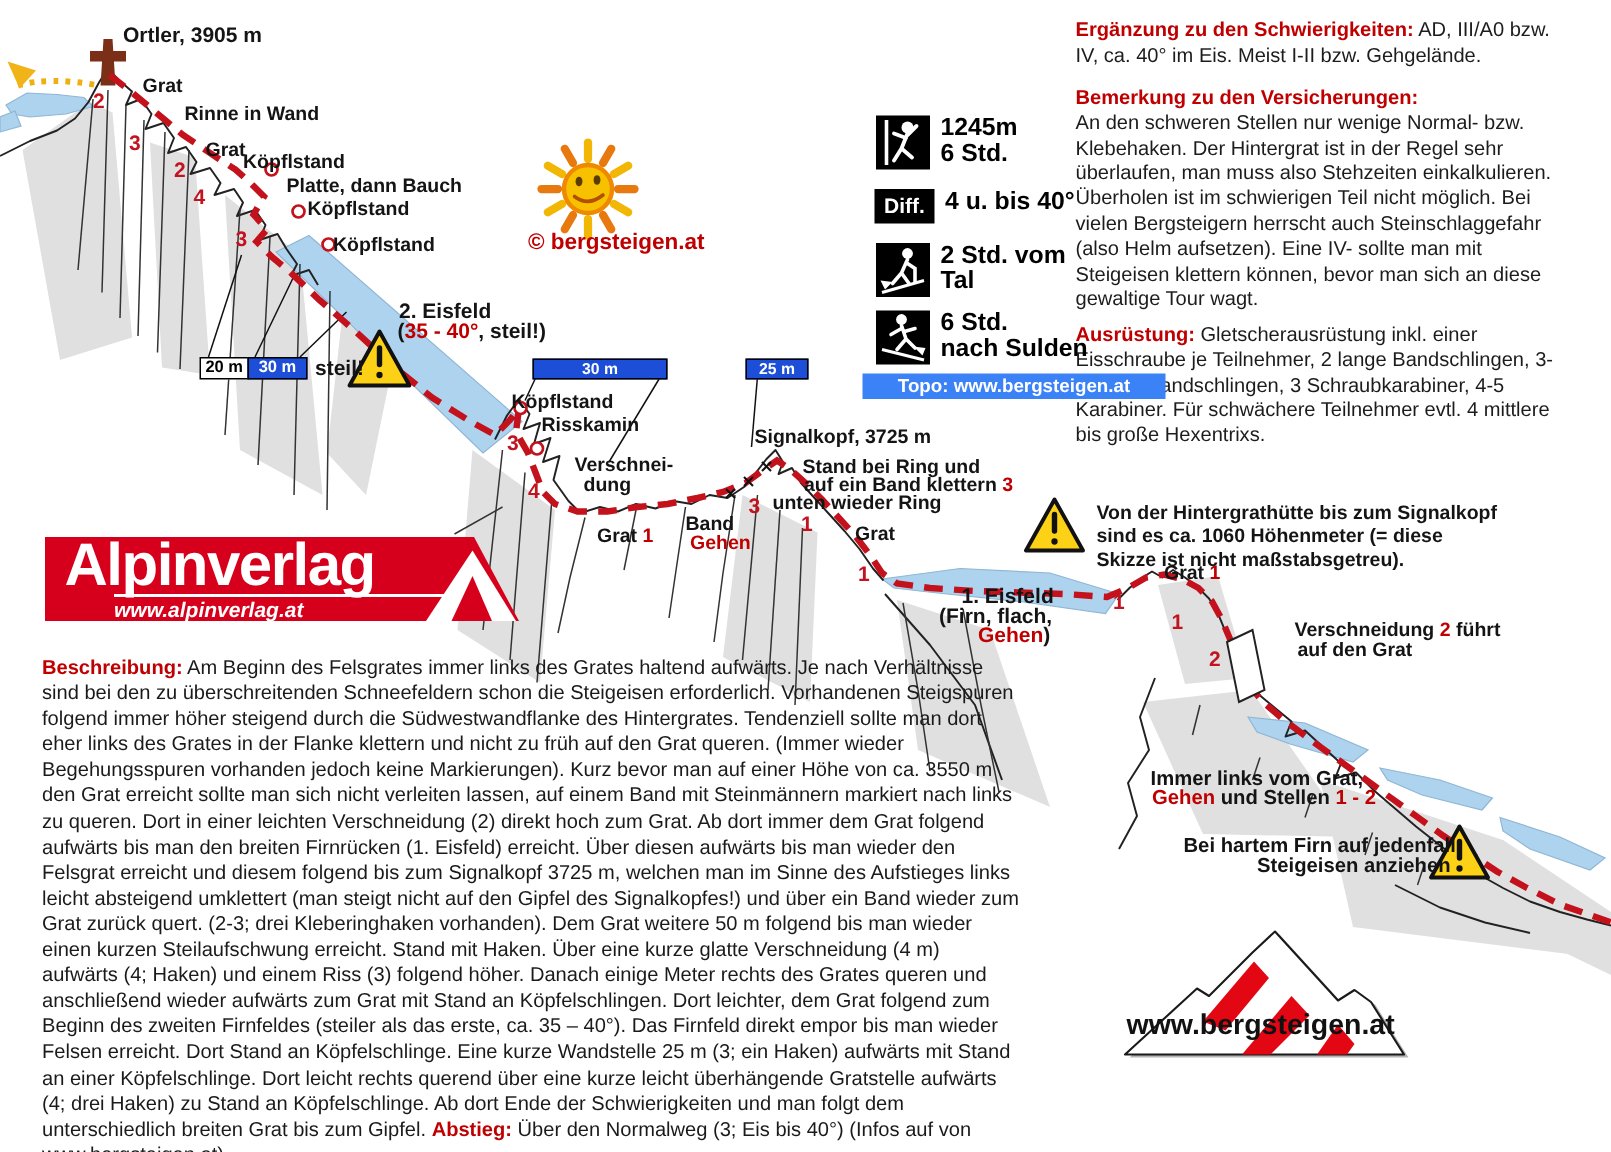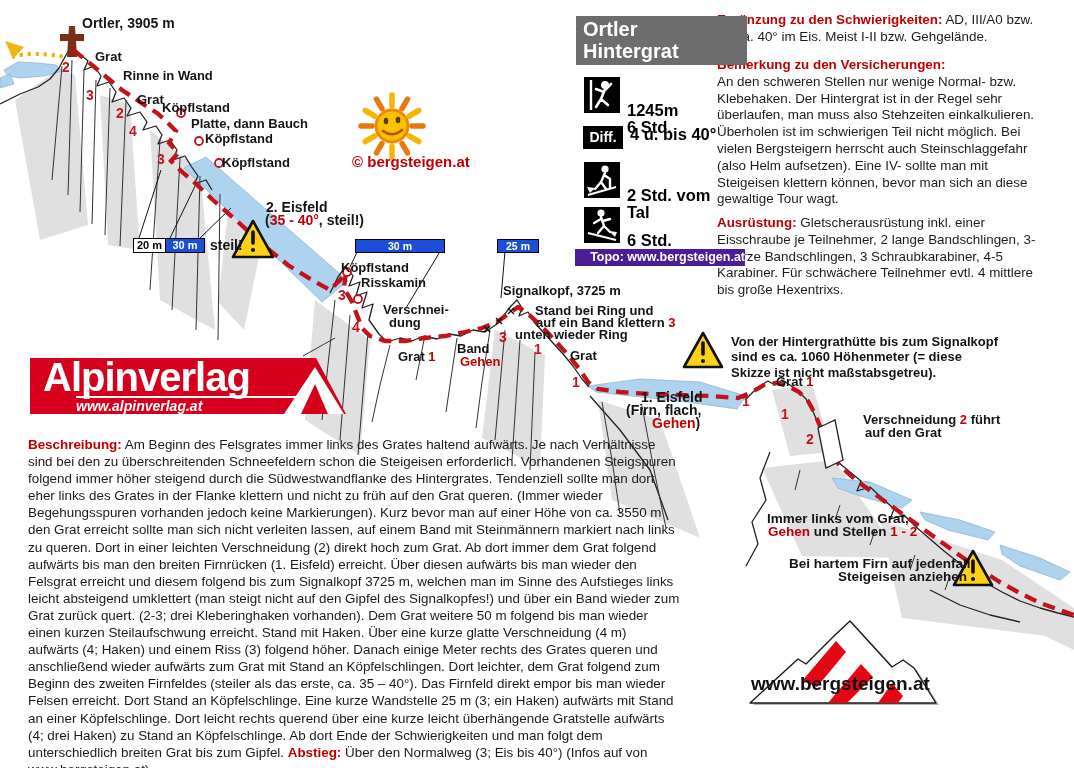--- a/index.html
+++ b/index.html
@@ -12,23 +12,23 @@
   .num{position:absolute;font-weight:bold;font-size:14px;line-height:14px;color:#c21420;z-index:5;white-space:nowrap;}
   .mbox{position:absolute;font-weight:bold;font-size:11px;line-height:13px;text-align:center;z-index:5;}
   .mbox.white{background:#fff;color:#000;border:1px solid #000;}
   .mbox.black{background:#1d4ed8;color:#fff;border:1px solid #000;}
   
   #infobox{position:absolute;left:576px;top:16px;width:171px;z-index:6;}
   #infobox .hd{background:#6d6d6d;color:#fff;font-weight:bold;font-size:20px;line-height:22px;padding:2px 0 3px 7px;}
   .inforow{position:absolute;left:0;display:flex;align-items:flex-start;}
   .icon36{width:36px;height:36px;background:#000;flex:0 0 36px;}
   .diffbox{width:40px;height:23px;background:#000;color:#fff;font-weight:bold;font-size:14px;line-height:23px;text-align:center;flex:0 0 40px;}
-  .infotxt{margin-left:7px;font-weight:bold;font-size:16.5px;line-height:16.5px;color:#000;white-space:nowrap;margin-top:25px;}
-  #topobar{position:absolute;left:575px;top:249px;width:170px;background:#4c1d95;color:#fff;
-           font-weight:bold;font-size:12.5px;line-height:17px;text-align:right;z-index:6;}
+  .infotxt{margin-left:7px;font-weight:bold;font-size:16.5px;line-height:16.5px;color:#000;white-space:nowrap;}
+  #topobar{position:absolute;left:575px;top:249px;width:202px;background:#3b82f6;color:#fff;
+           font-weight:bold;font-size:12.5px;line-height:17px;text-align:center;z-index:6;}
   
   .rcol{position:absolute;left:717px;width:323px;font-size:13.4px;line-height:16.8px;color:#1c1c1c;z-index:5;}
   .rlead{color:#c00000;font-weight:bold;}
   
   #huette-note{position:absolute;left:731px;top:334px;width:268px;font-weight:bold;font-size:13px;line-height:15.3px;color:#141414;z-index:5;}
   .rnote{position:absolute;font-weight:bold;font-size:13.5px;line-height:13.5px;color:#141414;z-index:5;white-space:nowrap;}
   
   #description{position:absolute;left:28px;top:436px;width:652px;font-size:13.4px;line-height:17.1px;color:#1a1a1a;z-index:5;}
   
   #alpinverlag{position:absolute;left:28px;top:354px;width:330px;height:64px;z-index:4;}
@@ -238,26 +238,20 @@
   <div class="num" style="left:157px;top:152px">3</div>
   <div class="num" style="left:338px;top:288px">3</div>
   <div class="num" style="left:352px;top:320px">4</div>
   <div class="num" style="left:499px;top:330px">3</div>
   <div class="num" style="left:534px;top:342px">1</div>
   <div class="num" style="left:572px;top:375px">1</div>
   <div class="num" style="left:742px;top:394px">1</div>
   <div class="num" style="left:781px;top:407px">1</div>
   <div class="num" style="left:806px;top:432px">2</div>
 
-  <div id="infobox">
-    <div class="hd">
-      <div>Ortler</div>
-      <div>Hintergrat</div>
-    </div>
-  </div>
   <div class="inforow" style="left:584px;top:77px;z-index:6">
     <div class="icon36">
       <svg viewBox="0 0 36 36" width="36" height="36">
           <line x1="7" y1="3" x2="7" y2="33" stroke="#fff" stroke-width="2.4"></line>
           <circle cx="21" cy="8" r="4" fill="#fff"></circle>
           <path d="M21,12 L17,22 M21,13 L27,7 M20,15 L12,12 M17,22 L12,30 M17,22 L24,28" stroke="#fff" stroke-width="2.6" fill="none" stroke-linecap="round"></path>
         </svg>
     </div>
     <div class="infotxt">
       <div>1245m</div>

